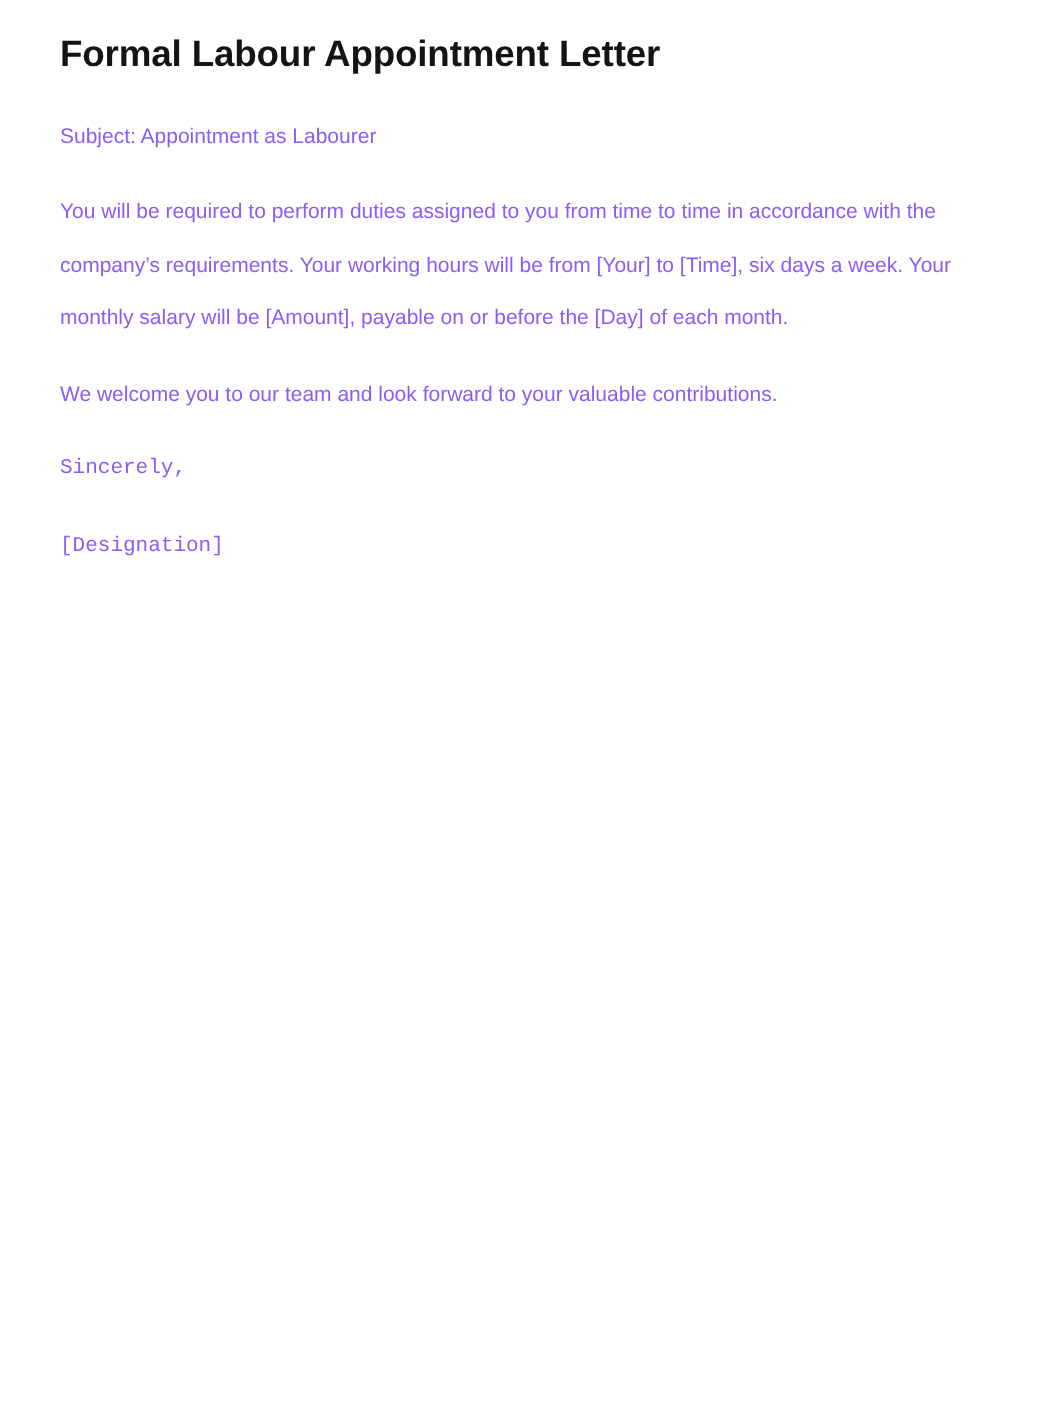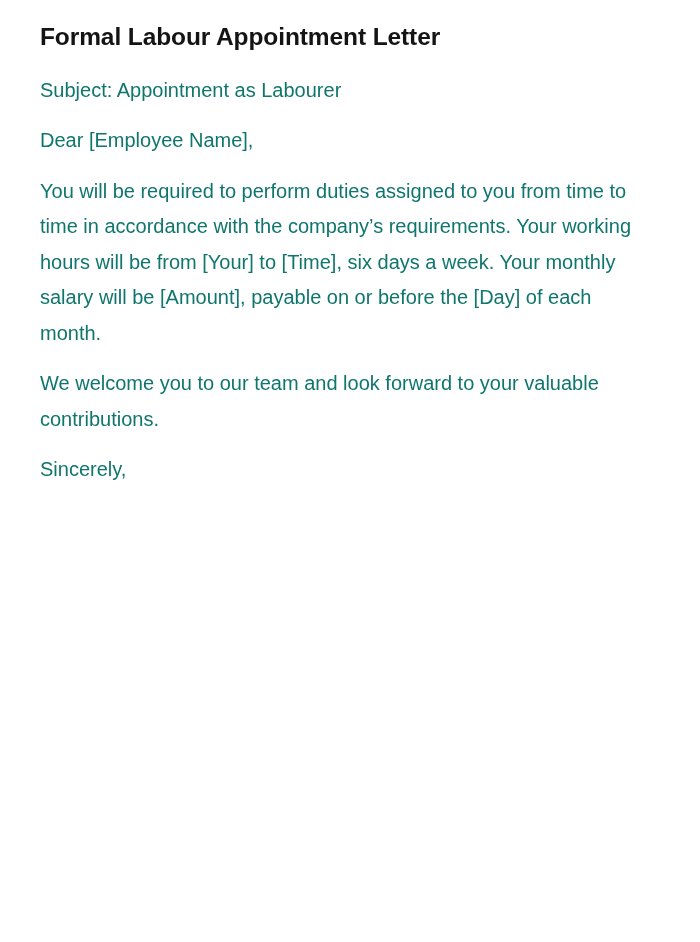--- a/index.html
+++ b/index.html
@@ -24,44 +24,45 @@
   }
   .doc-title {
     font-size: 24.5px;
     font-weight: bold;
     line-height: 1.25;
     letter-spacing: -0.1px;
     margin: 0 0 20px 0;
     color: #141414;
   }
   .para {
-    font-size: 20px;
+    font-size: 14px;
     line-height: 35.5px;
     margin: 0 0 15px 0;
-    color: #0f766e;
+    color: #8b5cf6;
     letter-spacing: 0.0px;
   }
   .para.tight {
     margin-bottom: 16px;
+    font-family: Liberation Mono, monospace;
   }
 </style>
 </head>
 <body>
 
 <div class="page">
 
   <h1 class="doc-title">Formal Labour Appointment Letter</h1>
 
   <p class="para">Subject: Appointment as Labourer</p>
 
-  <p class="para">Dear [Employee Name],</p>
 
 
   <p class="para">You will be required to perform duties assigned to you from time to time in accordance with the company’s requirements. Your working hours will be from [Your] to [Time], six days a week. Your monthly salary will be [Amount], payable on or before the [Day] of each month.</p>
 
 
   <p class="para">We welcome you to our team and look forward to your valuable contributions.</p>
 
   <p class="para tight">Sincerely,</p>
 
 
+  <p class="para tight">[Designation]</p>
 
 </div>
 
 </body></html>

